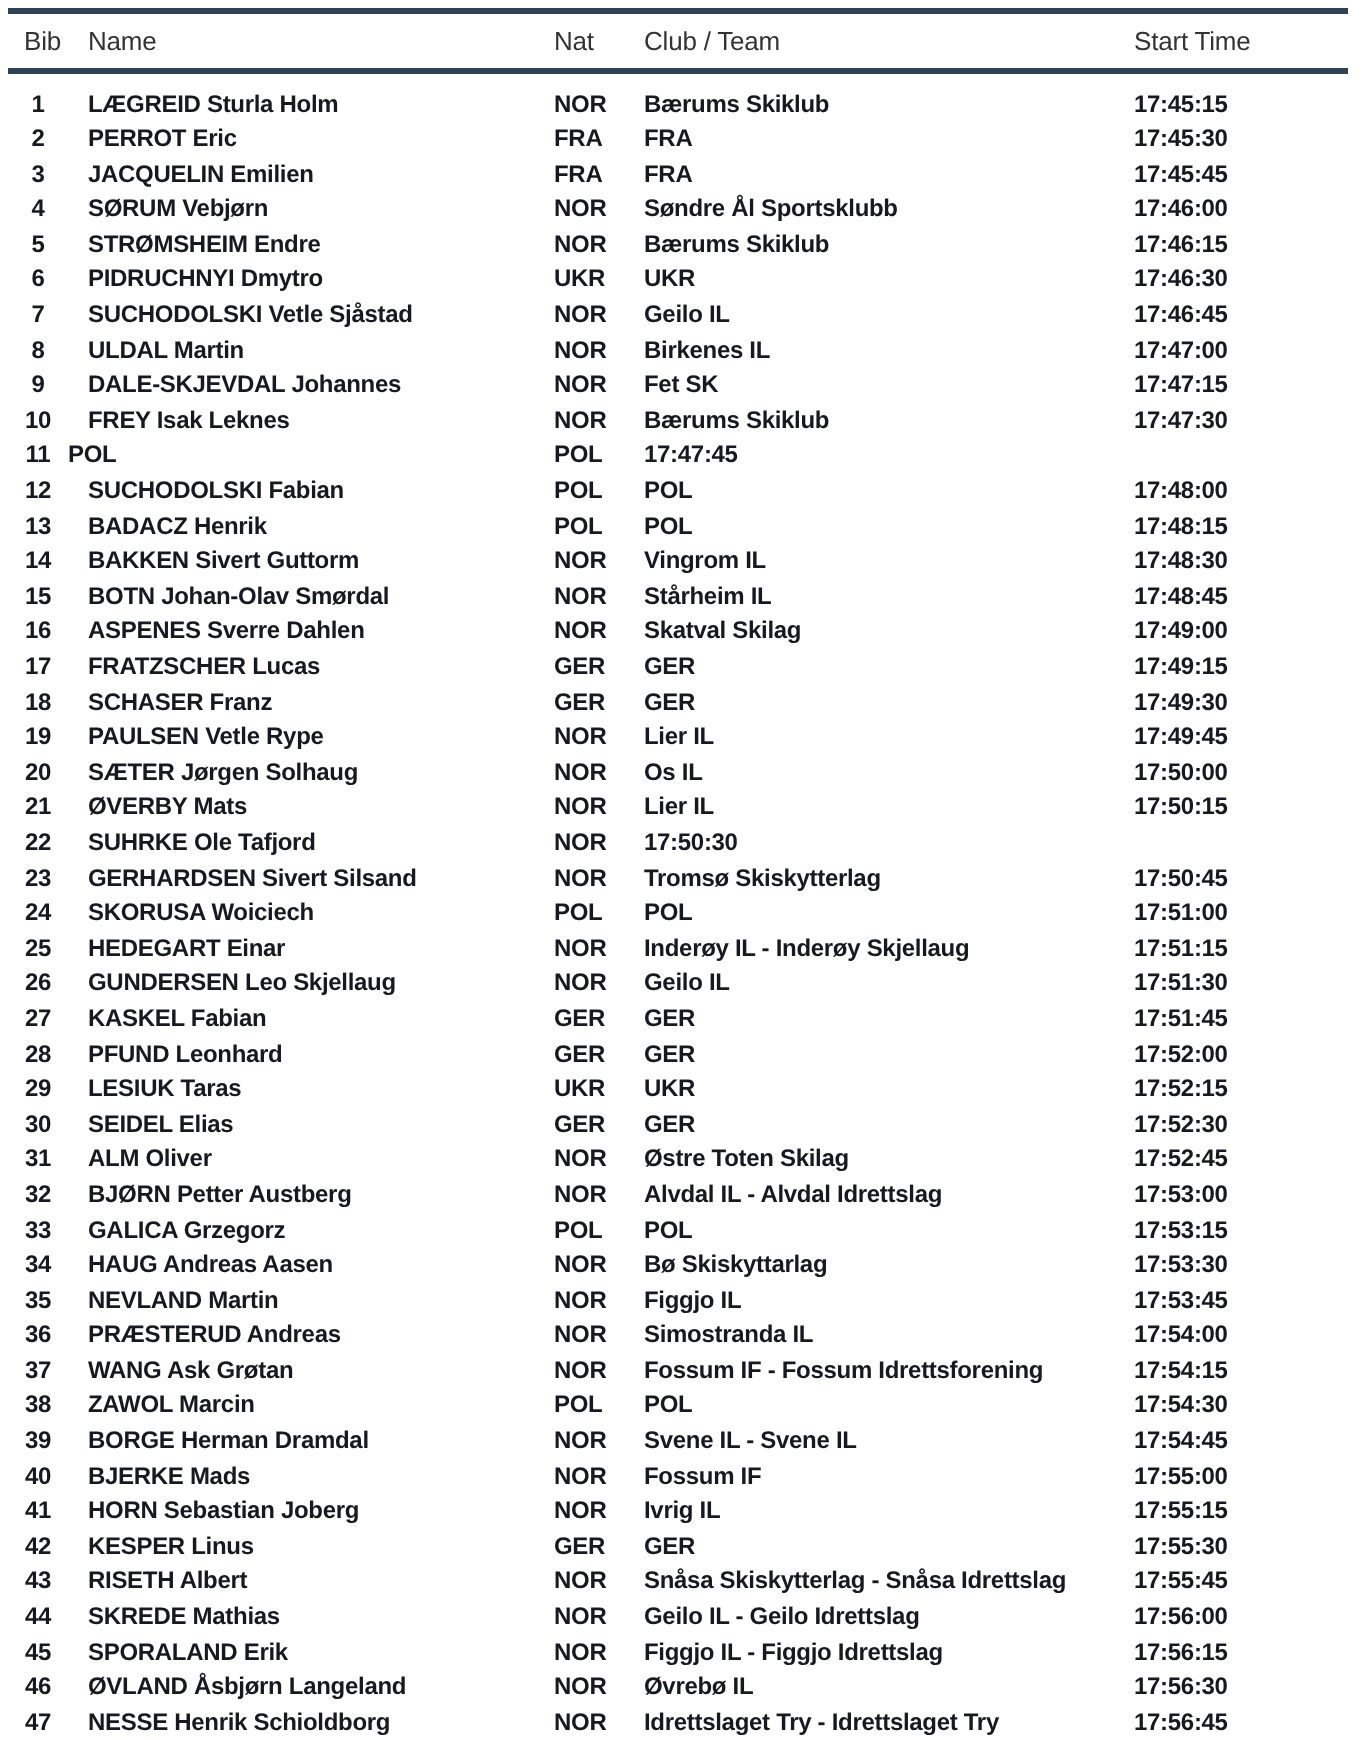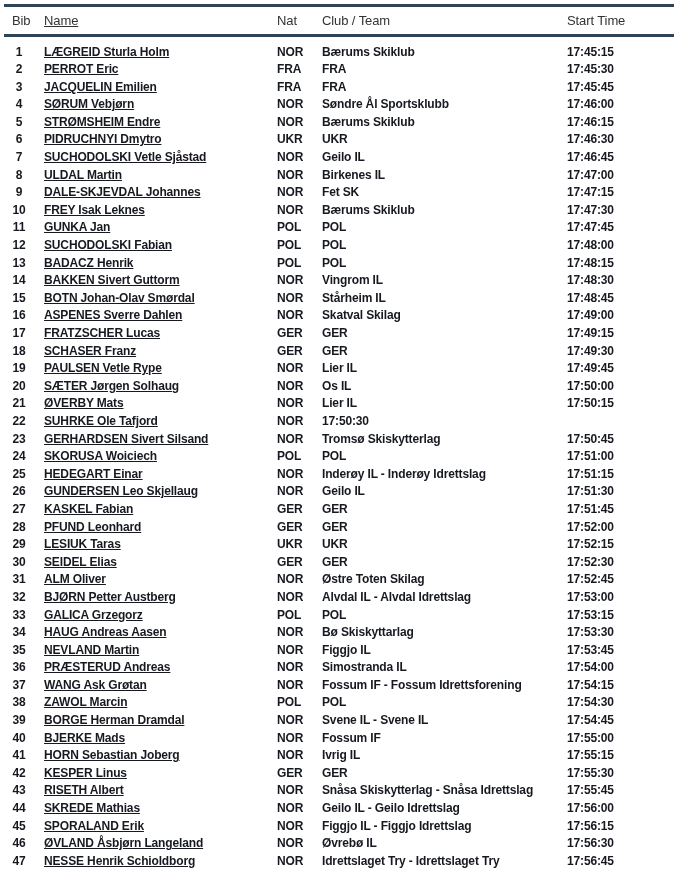--- a/index.html
+++ b/index.html
@@ -31,21 +31,21 @@
     font-size: 12px;
     font-weight: 700;
     color: #16191f;
     letter-spacing: -0.15px;
     white-space: nowrap;
     overflow: hidden;
     line-height: 17.6px;
   }
   .c-bib-h  { padding-left: 8px; text-align: left; }
   .c-bib    { text-align: center; }
-  .c-name   { padding-left: 10px; text-decoration: underline; }
+  .c-name   { padding-left: 10px; }
   .c-nat    { }
   .c-club   { }
   .c-time   { padding-right: 2px; }
 </style>
 </head>
 <body>
 
 <div class="sheet">
   <div class="table">
 
@@ -127,21 +127,20 @@
         </div>
         <div class="grid-row row">
           <div class="cell c-bib">10</div>
           <div class="cell c-name">FREY Isak Leknes</div>
           <div class="cell c-nat">NOR</div>
           <div class="cell c-club">Bærums Skiklub</div>
           <div class="cell c-time">17:47:30</div>
         </div>
         <div class="grid-row row">
           <div class="cell c-bib">11</div>
-          <div class="cell c-name">GUNKA Jan</div>
           <div class="cell c-nat">POL</div>
           <div class="cell c-club">POL</div>
           <div class="cell c-time">17:47:45</div>
         </div>
         <div class="grid-row row">
           <div class="cell c-bib">12</div>
           <div class="cell c-name">SUCHODOLSKI Fabian</div>
           <div class="cell c-nat">POL</div>
           <div class="cell c-club">POL</div>
           <div class="cell c-time">17:48:00</div>
@@ -226,21 +225,21 @@
           <div class="cell c-bib">24</div>
           <div class="cell c-name">SKORUSA Woiciech</div>
           <div class="cell c-nat">POL</div>
           <div class="cell c-club">POL</div>
           <div class="cell c-time">17:51:00</div>
         </div>
         <div class="grid-row row">
           <div class="cell c-bib">25</div>
           <div class="cell c-name">HEDEGART Einar</div>
           <div class="cell c-nat">NOR</div>
-          <div class="cell c-club">Inderøy IL - Inderøy Idrettslag</div>
+          <div class="cell c-club">Inderøy IL - Inderøy Skjellaug</div>
           <div class="cell c-time">17:51:15</div>
         </div>
         <div class="grid-row row">
           <div class="cell c-bib">26</div>
           <div class="cell c-name">GUNDERSEN Leo Skjellaug</div>
           <div class="cell c-nat">NOR</div>
           <div class="cell c-club">Geilo IL</div>
           <div class="cell c-time">17:51:30</div>
         </div>
         <div class="grid-row row">

